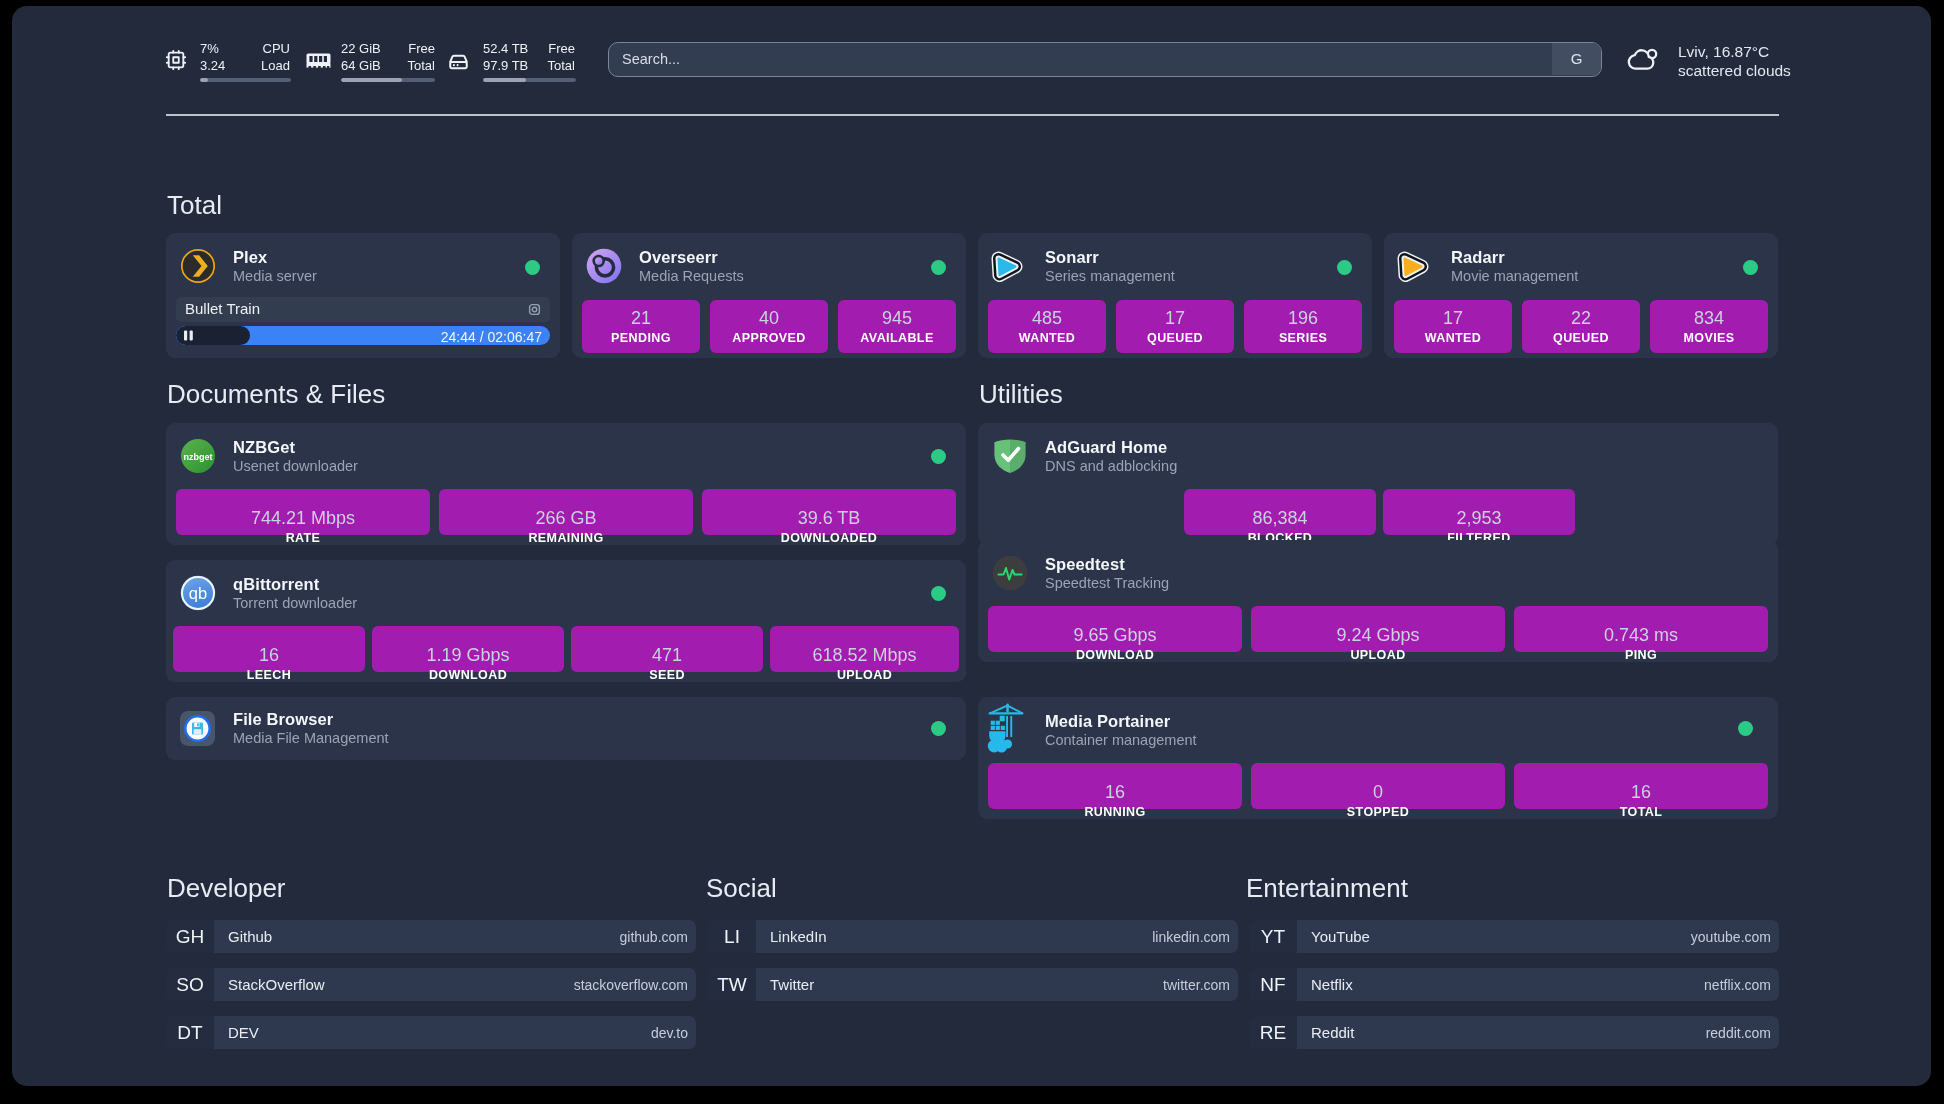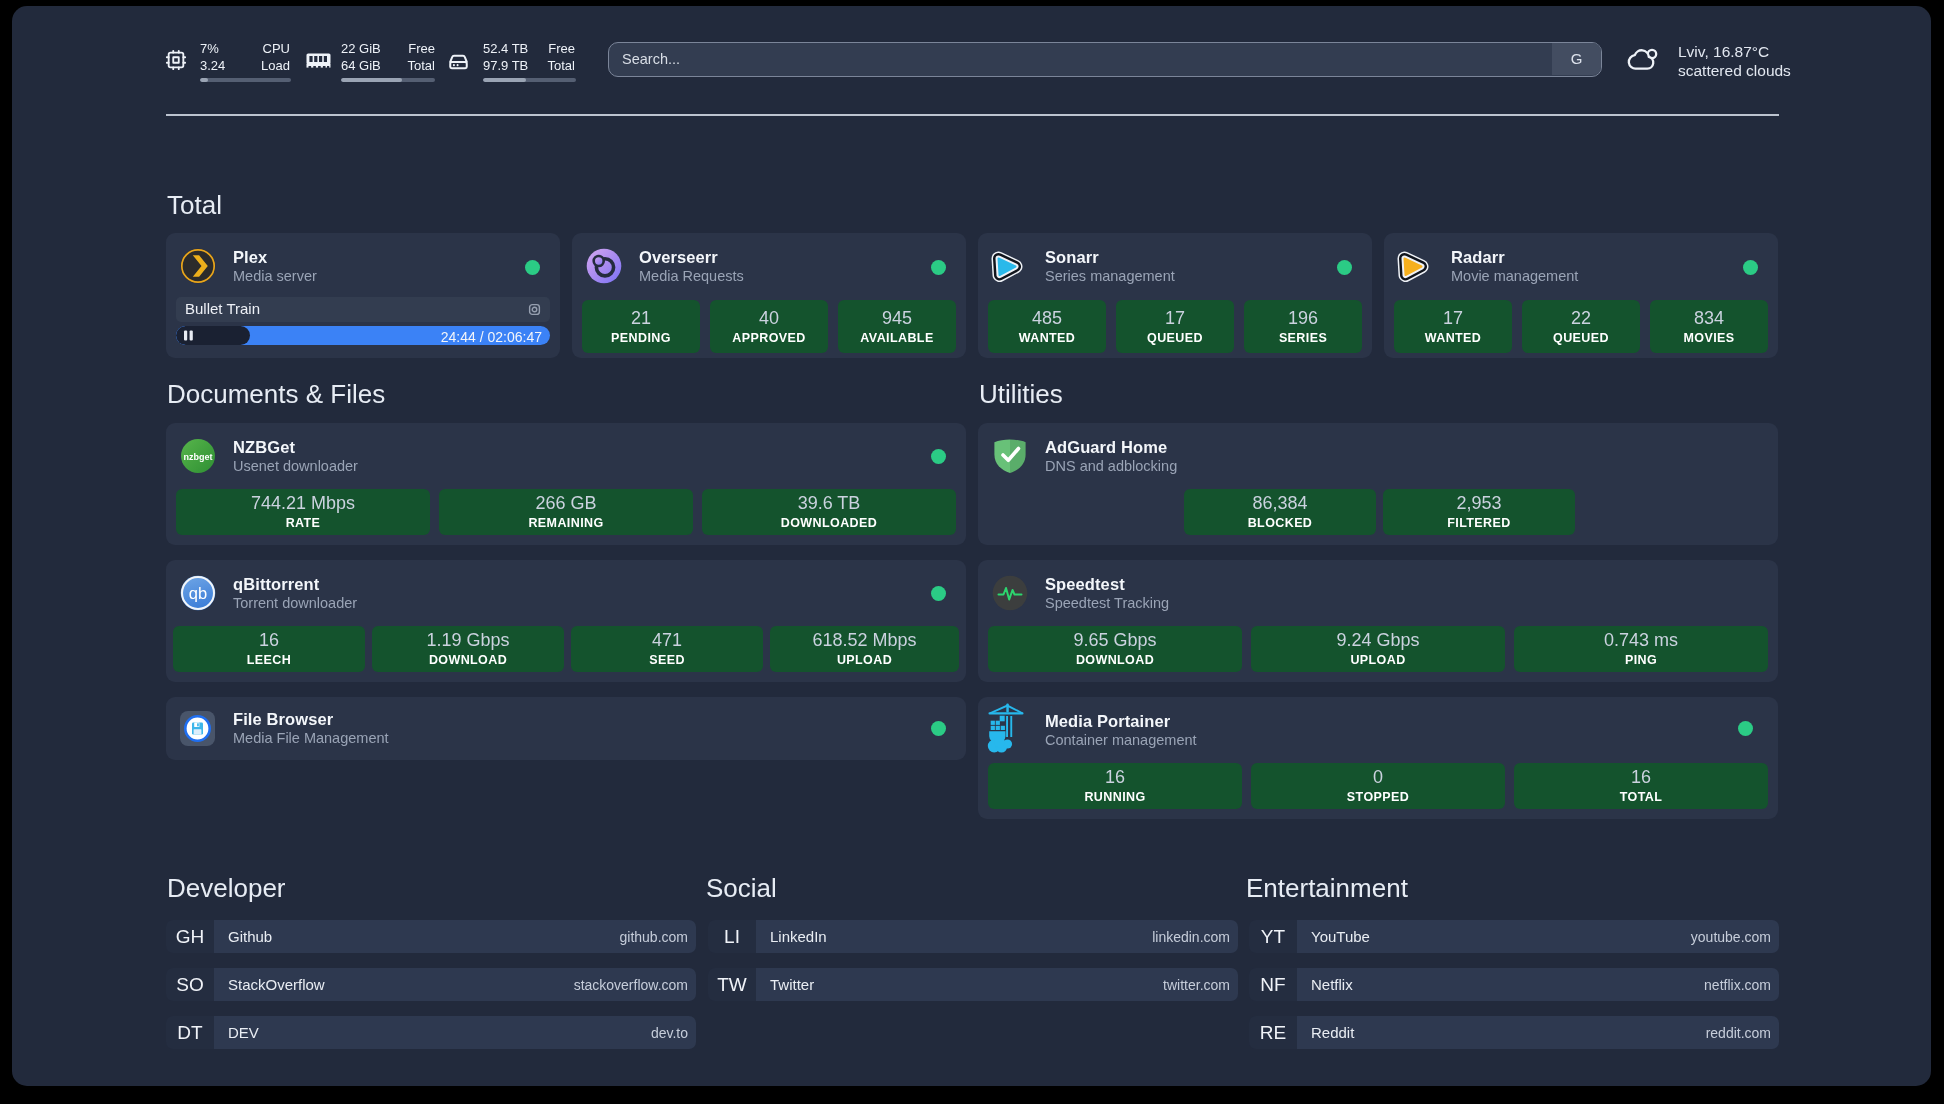--- a/index.html
+++ b/index.html
@@ -22,27 +22,27 @@
 .weather-txt { position:absolute; left:1678px; top:43px; font-size:15.5px; line-height:18.5px; color:#e2e7f0; }
 .hr { position:absolute; left:166px; top:114px; width:1613px; height:2px; background:rgba(228,234,244,0.8); }
 
 .h2 { position:absolute; font-size:26px; font-weight:500; color:#e7ecf4; }
 
 .card { position:absolute; background:#2b3448; border-radius:9px; }
 .icon36 { position:absolute; left:14px; top:15px; width:36px; height:36px; }
 .ctitle { position:absolute; left:67px; top:15px; font-size:16.5px; font-weight:600; color:#f3f6fa; letter-spacing:0.1px; }
 .csub { position:absolute; left:67px; top:34.5px; font-size:14.5px; color:#9aa4b6; }
 .dot { position:absolute; width:15px; height:15px; border-radius:50%; background:#2bcb85; }
-.stat { position:absolute; border-radius:6px; background:#14532d; text-align:center; color:#cbd2df; }
+.stat { position:absolute; border-radius:6px; background:#a21caf; text-align:center; color:#cbd2df; }
 .stat .n { font-size:18px; line-height:21px; }
 .stat .l { font-size:12.5px; font-weight:700; color:#fff; letter-spacing:0.4px; line-height:15px; margin-top:2px; }
 
 .ms .n { margin-top:8px; }
 
-.ss .n { margin-top:4px; }
+.ss .n { margin-top:19px; }
 
 .plexrow1 { position:absolute; left:10px; top:64px; width:374px; height:25px; background:#333d50;
   border-radius:5px; }
 .plexrow1 .t { position:absolute; left:9px; top:3px; font-size:15px; color:#edf0f6; }
 .plexrow2 { position:absolute; left:10px; top:93px; width:374px; height:19px; background:#3b82f6;
   border-radius:9.5px; overflow:hidden; }
 .plexrow2 .done { position:absolute; left:0; top:0; width:74px; height:19px; background:#1a2132; border-radius:9.5px; }
 .plexrow2 .time { position:absolute; right:8px; top:2.5px; font-size:14px; color:#f3f5f9; }
 
 .bm { position:absolute; height:33px; }
@@ -320,21 +320,21 @@
   <div class="stat ss" style="left:206px;top:66px;width:192px;height:46px">
       <div class="n">86,384</div>
       <div class="l">BLOCKED</div>
     </div>
   <div class="stat ss" style="left:405px;top:66px;width:192px;height:46px">
       <div class="n">2,953</div>
       <div class="l">FILTERED</div>
     </div>
 </div>
 
-<div class="card" style="left:978px;top:560px;width:800px;height:122px">
+<div class="card" style="left:978px;top:540px;width:800px;height:122px">
   <svg class="icon36" viewBox="0 0 36 36">
       <circle cx="18" cy="18" r="17.3" fill="#3c3e3e"></circle>
       <path d="M6.5 19.5 h5 l2.5-6.5 3.2 11.5 3.3-9.5 2 4.5 H29.5" fill="none" stroke="#2cd66e" stroke-width="2" stroke-linecap="round" stroke-linejoin="round"></path>
     </svg>
   <div class="ctitle">Speedtest</div>
     <div class="csub">Speedtest Tracking</div>
 
   <div class="stat ss" style="left:10px;top:66px;width:254px;height:46px">
       <div class="n">9.65 Gbps</div>
       <div class="l">DOWNLOAD</div>

